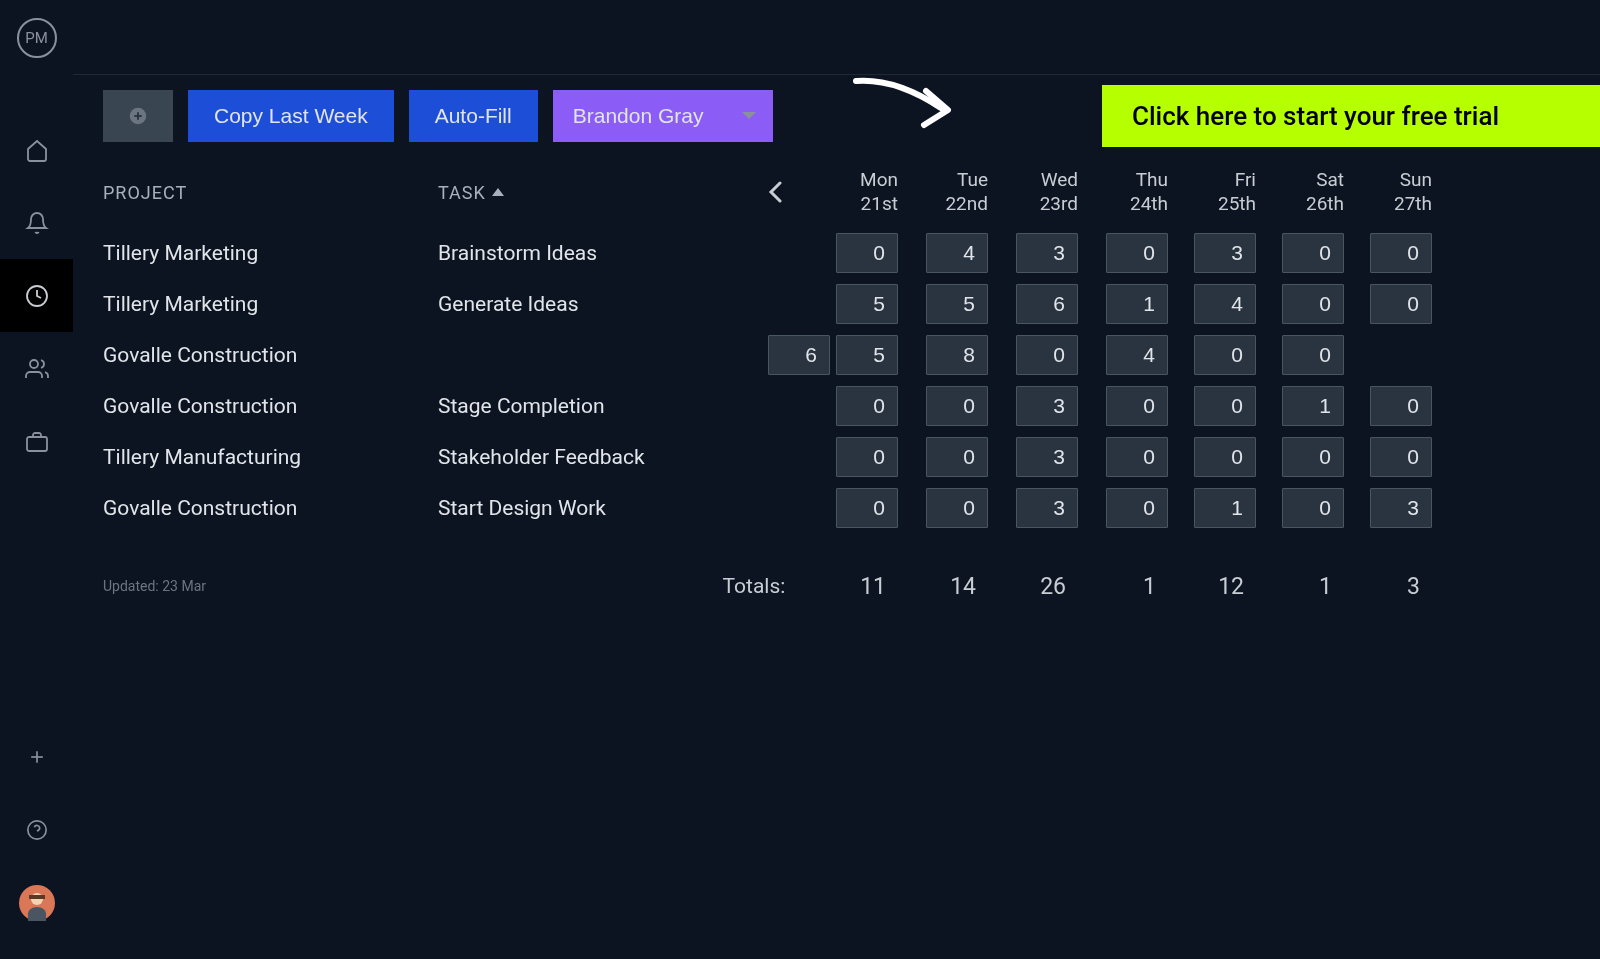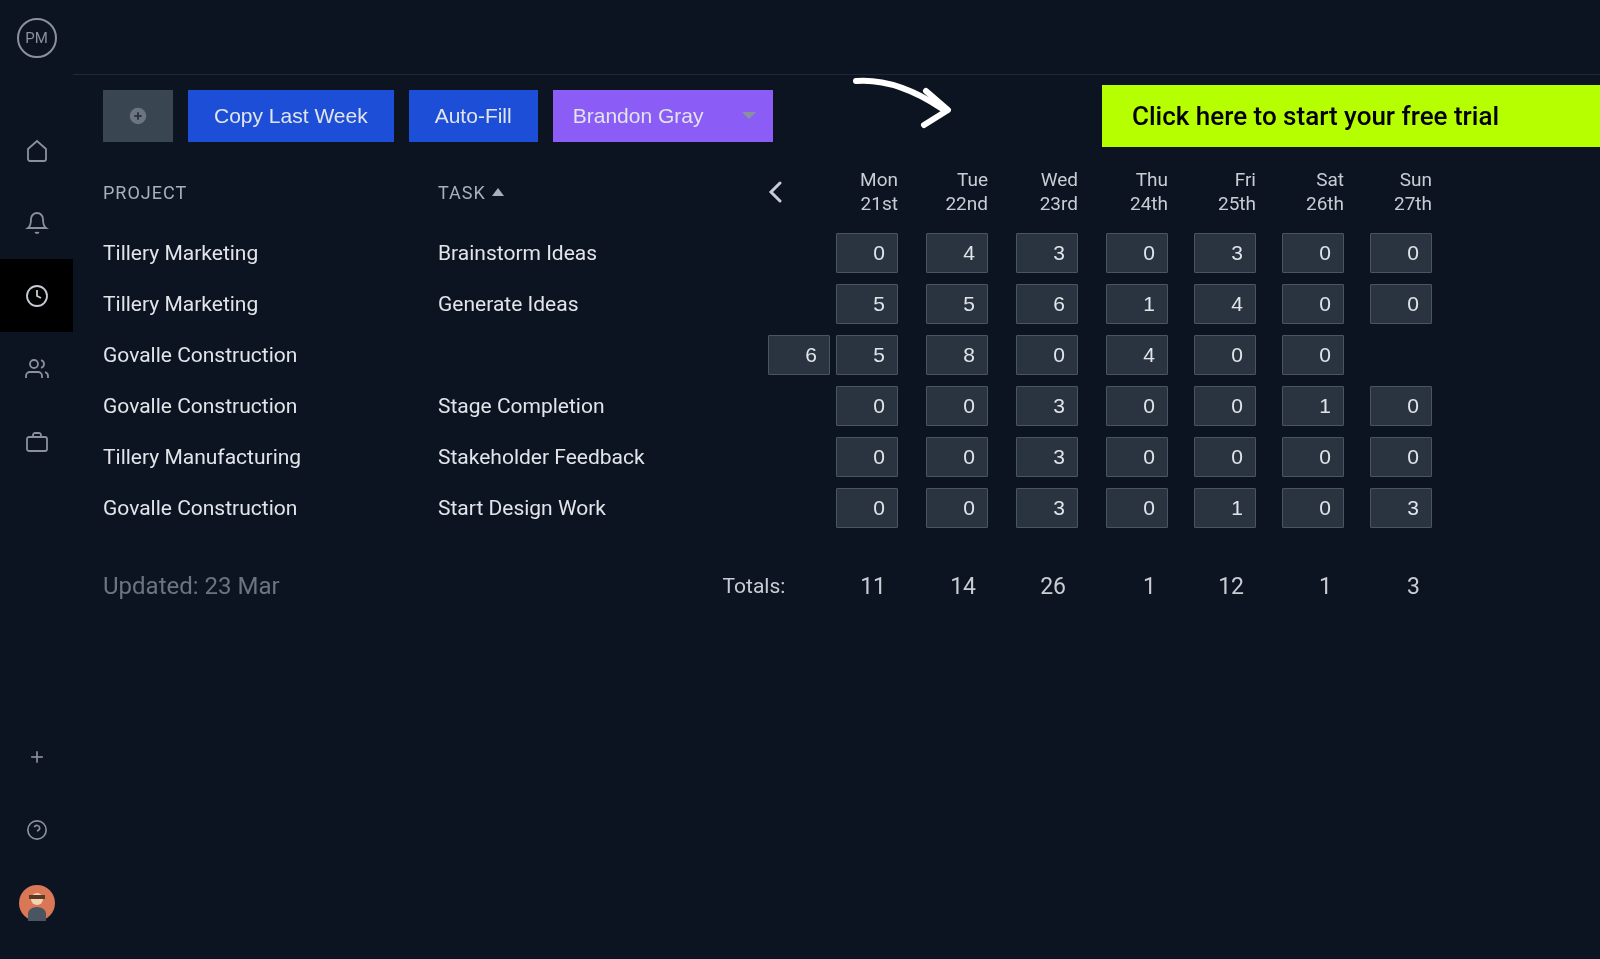--- a/index.html
+++ b/index.html
@@ -195,21 +195,21 @@
       border-radius: 1px;
     }
     .totals-row {
       display: grid;
       grid-template-columns: 335px 330px 40px 90px 90px 90px 90px 88px 88px 88px;
       align-items: center;
       height: 70px;
       margin-top: 18px;
     }
     .updated {
-      font-size: 24px;
+      font-size: 14px;
       color: #6b7480;
     }
     .totals-label {
       font-size: 21px;
       color: #c8cdd4;
       text-align: center;
       padding-right: 8px;
     }
     .total-val {
       font-size: 23px;

